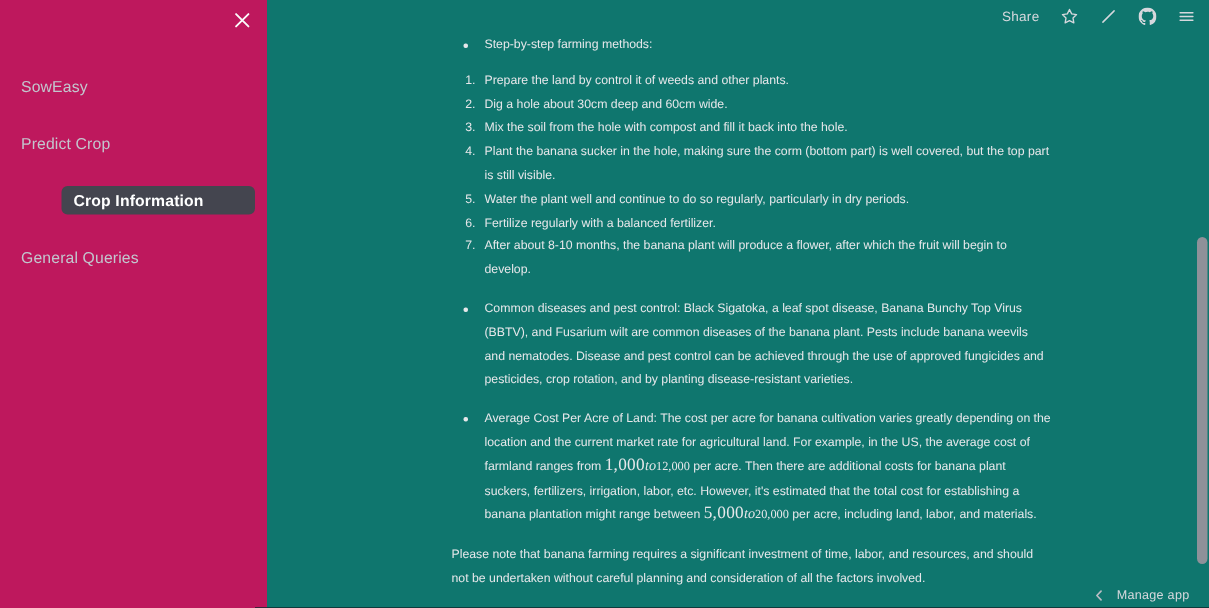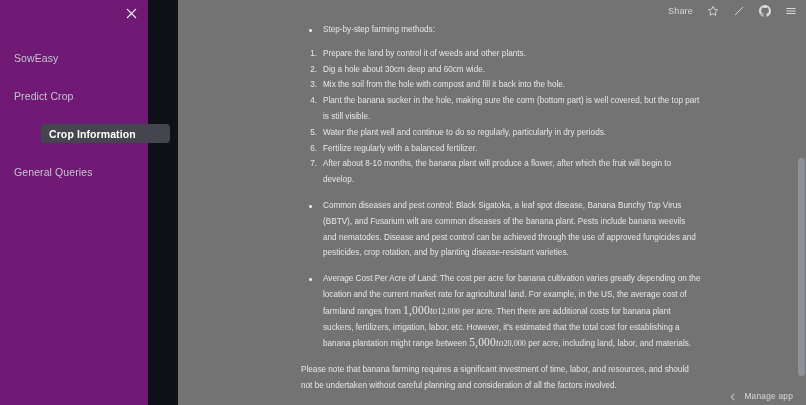--- a/index.html
+++ b/index.html
@@ -7,22 +7,22 @@
     width: 806px; height: 405px;
     background: #0e1117;
     font-family: "Liberation Sans", sans-serif;
     overflow: hidden;
   }
   #app { position: relative; width: 806px; height: 405px; }
 
   
   #sidebar {
     position: absolute; left: 0; top: 0;
-    width: 148px; height: 405px;
-    background: #701a75;
+    width: 178px; height: 405px;
+    background: #be185d;
   }
   #sidebar-close {
     position: absolute; right: 8px; top: 4px;
     width: 18px; height: 18px;
     display: flex; align-items: center; justify-content: center;
     color: #fafafa; cursor: pointer;
   }
   #sidebar-close svg { width: 11px; height: 11px; display: block; }
   #nav { position: absolute; left: 0; top: 48px; width: 178px; }
   .nav-item {
@@ -41,21 +41,21 @@
     background: #44454f;
     color: #ffffff;
     font-weight: bold;
     margin-left: 41px;
   }
 
   
   #main {
     position: absolute; left: 178px; top: 0;
     width: 628px; height: 405px;
-    background: #737373;
+    background: #0f766e;
   }
 
   
   #toolbar {
     position: absolute; right: 9px; top: 0;
     height: 22px;
     display: flex; align-items: center; gap: 13px;
   }
   #share-label {
     font-size: 9px; color: #d6d8dd; cursor: pointer; letter-spacing: .2px;

